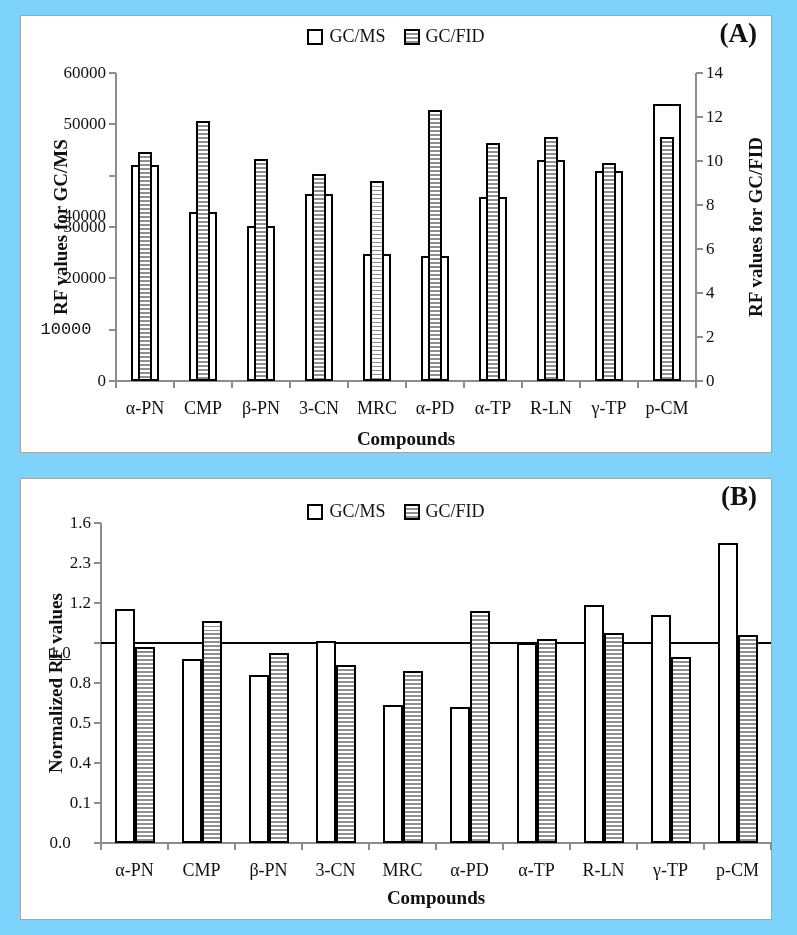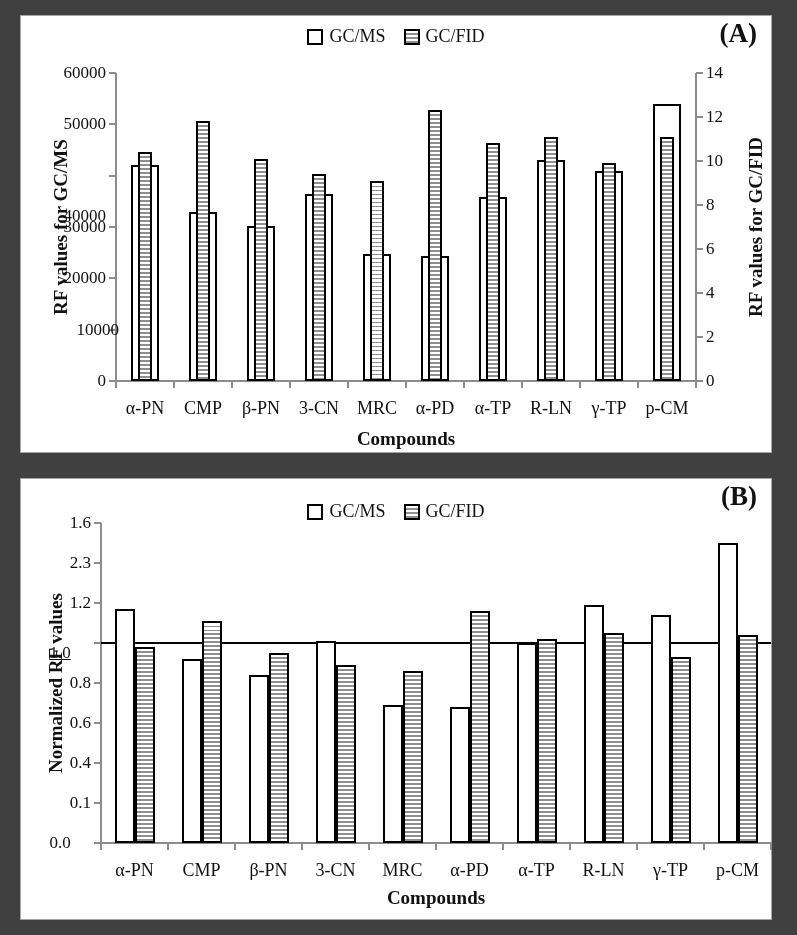--- a/index.html
+++ b/index.html
@@ -1,16 +1,16 @@
 <!DOCTYPE html>
 <html><head>
 <meta charset="utf-8">
 <style>
   html,body{margin:0;padding:0;background:#ffffff;}
-  .figure{position:relative;width:797px;height:935px;background:#404040;overflow:hidden;
+  .figure{position:relative;width:797px;height:935px;background:#7dd3fc;overflow:hidden;
           font-family:"Liberation Serif","DejaVu Serif",serif;color:#111;}
   .panel{position:absolute;left:20px;width:750px;border:1px solid #a6a6a6;background:#ffffff;}
   #panelA{top:15px;height:436px;}
   #panelB{top:478px;height:440px;}
   .plot{position:absolute;inset:0;}
   .plot > div{position:absolute;}
   .legend{position:absolute;left:0;right:0;display:flex;justify-content:center;align-items:center;
           gap:18px;font-size:18px;z-index:5;}
   #panelA .legend{top:10px;}
   #panelB .legend{top:22px;}
@@ -51,21 +51,21 @@
     <div class="panel-tag">(A)</div>
     <div class="ytitle" id="ytitleA_left">RF values for GC/MS</div>
     <div class="ytitle" id="ytitleA_right">RF values for GC/FID</div>
     <div class="plot" id="plotA">
         <div style="left: 94px; top: 57px; width: 2px; height: 308px; background: rgb(140, 140, 140);"></div>
         <div style="left: 674px; top: 57px; width: 2px; height: 308px; background: rgb(140, 140, 140);"></div>
         <div style="left: 94px; top: 364px; width: 582px; height: 2px; background: rgb(140, 140, 140);"></div>
         <div style="left: 88px; top: 364px; width: 7px; height: 2px; background: rgb(140, 140, 140);"></div>
         <div class="tlabel" style="left: 23px; top: 354px; width: 62px; text-align: right;">0</div>
         <div style="left: 88px; top: 312.667px; width: 7px; height: 2px; background: rgb(140, 140, 140);"></div>
-        <div class="tlabel" style="left: 36px; top: 302.667px; width: 62px; text-align: right;">10000</div>
+        <div class="tlabel" style="left: 14px; top: 302.667px; width: 62px; text-align: center; font-family: Liberation Mono, monospace;">10000</div>
         <div style="left: 88px; top: 261.333px; width: 7px; height: 2px; background: rgb(140, 140, 140);"></div>
         <div class="tlabel" style="left: 23px; top: 251.333px; width: 62px; text-align: right;">20000</div>
         <div style="left: 88px; top: 210px; width: 7px; height: 2px; background: rgb(140, 140, 140);"></div>
         <div class="tlabel" style="left: 23px; top: 200px; width: 62px; text-align: right;">30000</div>
         <div style="left: 88px; top: 158.667px; width: 7px; height: 2px; background: rgb(140, 140, 140);"></div>
         <div class="tlabel" style="left: 23px; top: 148.667px; width: 62px; text-align: right; margin-top: 40px;">40000</div>
         <div style="left: 88px; top: 107.333px; width: 7px; height: 2px; background: rgb(140, 140, 140);"></div>
         <div class="tlabel" style="left: 23px; top: 97.3333px; width: 62px; text-align: right;">50000</div>
         <div style="left: 88px; top: 56px; width: 7px; height: 2px; background: rgb(140, 140, 140);"></div>
         <div class="tlabel" style="left: 23px; top: 46px; width: 62px; text-align: right;">60000</div>
@@ -146,21 +146,21 @@
     <div class="plot" id="plotB">
         <div style="left: 79px; top: 44px; width: 2px; height: 320px; background: rgb(140, 140, 140);"></div>
         <div style="left: 79px; top: 363px; width: 672px; height: 2px; background: rgb(140, 140, 140);"></div>
         <div style="left: 73px; top: 363px; width: 7px; height: 2px; background: rgb(140, 140, 140);"></div>
         <div class="tlabel" style="left: 8px; top: 353px; width: 62px; text-align: center;">0.0</div>
         <div style="left: 73px; top: 323px; width: 7px; height: 2px; background: rgb(140, 140, 140);"></div>
         <div class="tlabel" style="left: 8px; top: 313px; width: 62px; text-align: right;">0.1</div>
         <div style="left: 73px; top: 283px; width: 7px; height: 2px; background: rgb(140, 140, 140);"></div>
         <div class="tlabel" style="left: 8px; top: 273px; width: 62px; text-align: right;">0.4</div>
         <div style="left: 73px; top: 243px; width: 7px; height: 2px; background: rgb(140, 140, 140);"></div>
-        <div class="tlabel" style="left: 8px; top: 233px; width: 62px; text-align: right;">0.6</div>
+        <div class="tlabel" style="left: 8px; top: 233px; width: 62px; text-align: right;">0.5</div>
         <div style="left: 73px; top: 203px; width: 7px; height: 2px; background: rgb(140, 140, 140);"></div>
         <div class="tlabel" style="left: 8px; top: 193px; width: 62px; text-align: right;">0.8</div>
         <div style="left: 73px; top: 163px; width: 7px; height: 2px; background: rgb(140, 140, 140);"></div>
         <div class="tlabel" style="left: 8px; top: 163px; width: 62px; text-align: center; text-decoration: underline;">1.0</div>
         <div style="left: 73px; top: 123px; width: 7px; height: 2px; background: rgb(140, 140, 140);"></div>
         <div class="tlabel" style="left: 8px; top: 113px; width: 62px; text-align: right;">1.2</div>
         <div style="left: 73px; top: 83px; width: 7px; height: 2px; background: rgb(140, 140, 140);"></div>
         <div class="tlabel" style="left: 8px; top: 73px; width: 62px; text-align: right;">2.3</div>
         <div style="left: 73px; top: 43px; width: 7px; height: 2px; background: rgb(140, 140, 140);"></div>
         <div class="tlabel" style="left: 8px; top: 33px; width: 62px; text-align: right;">1.6</div>

